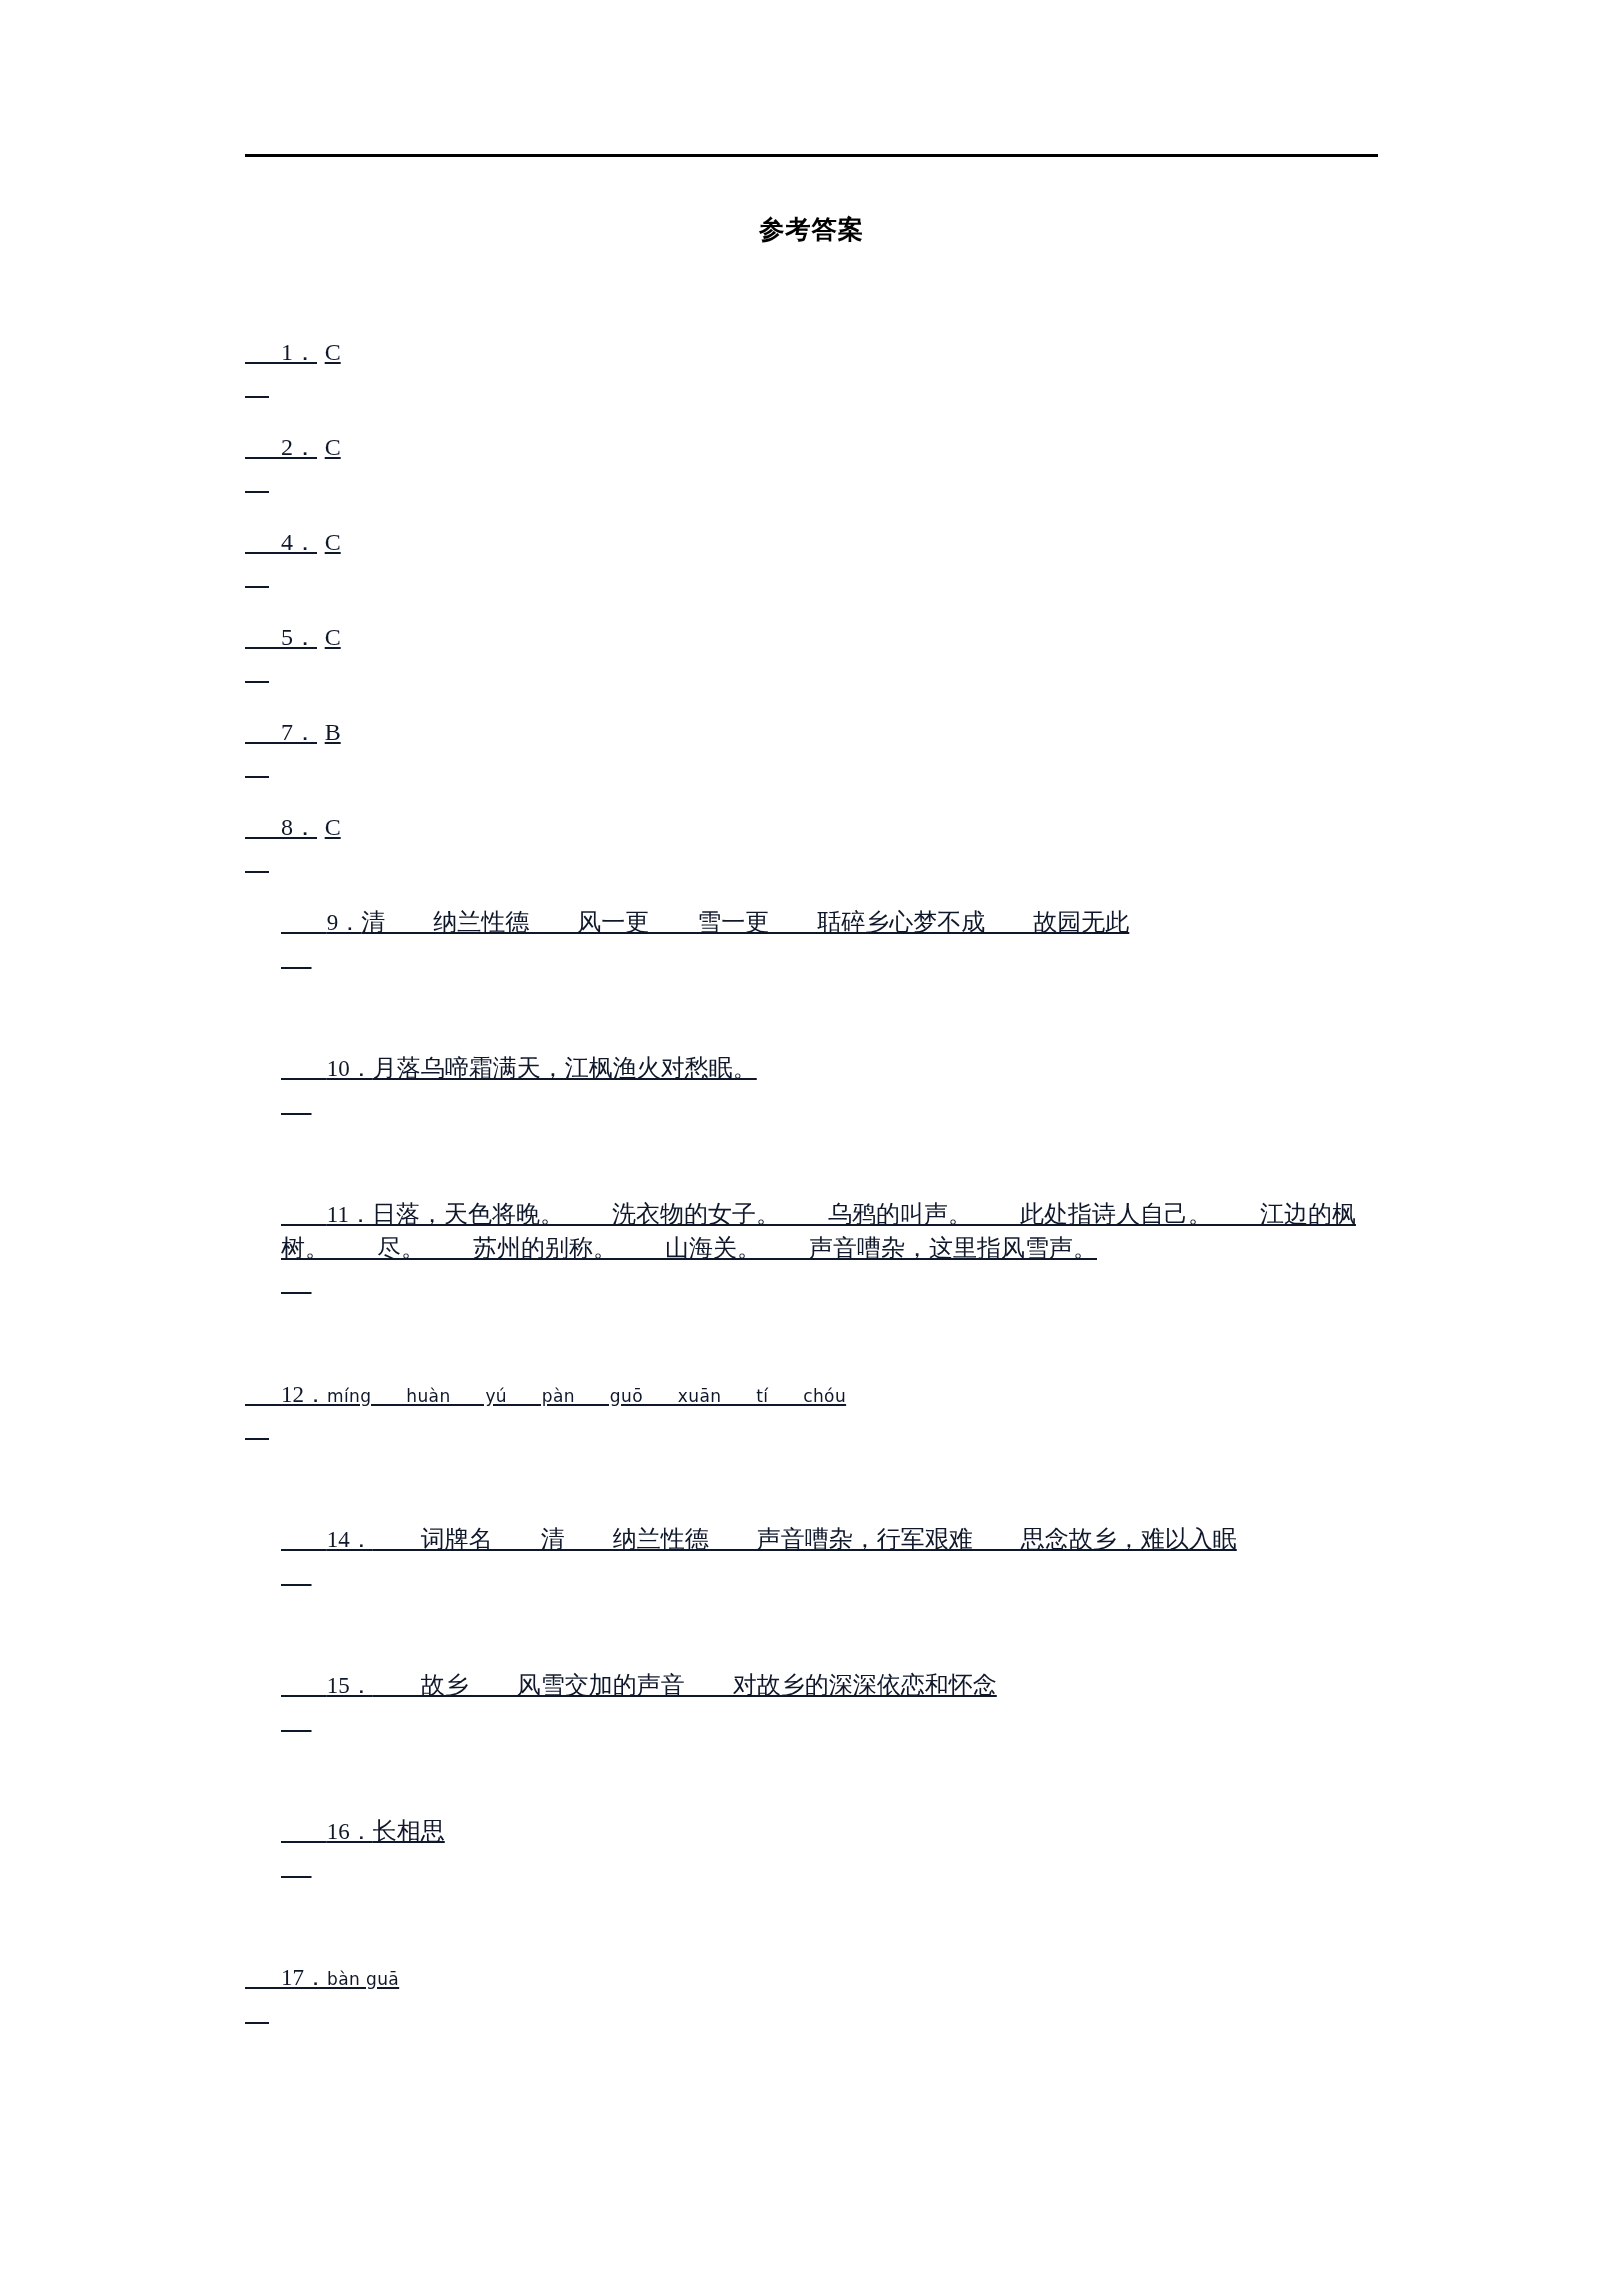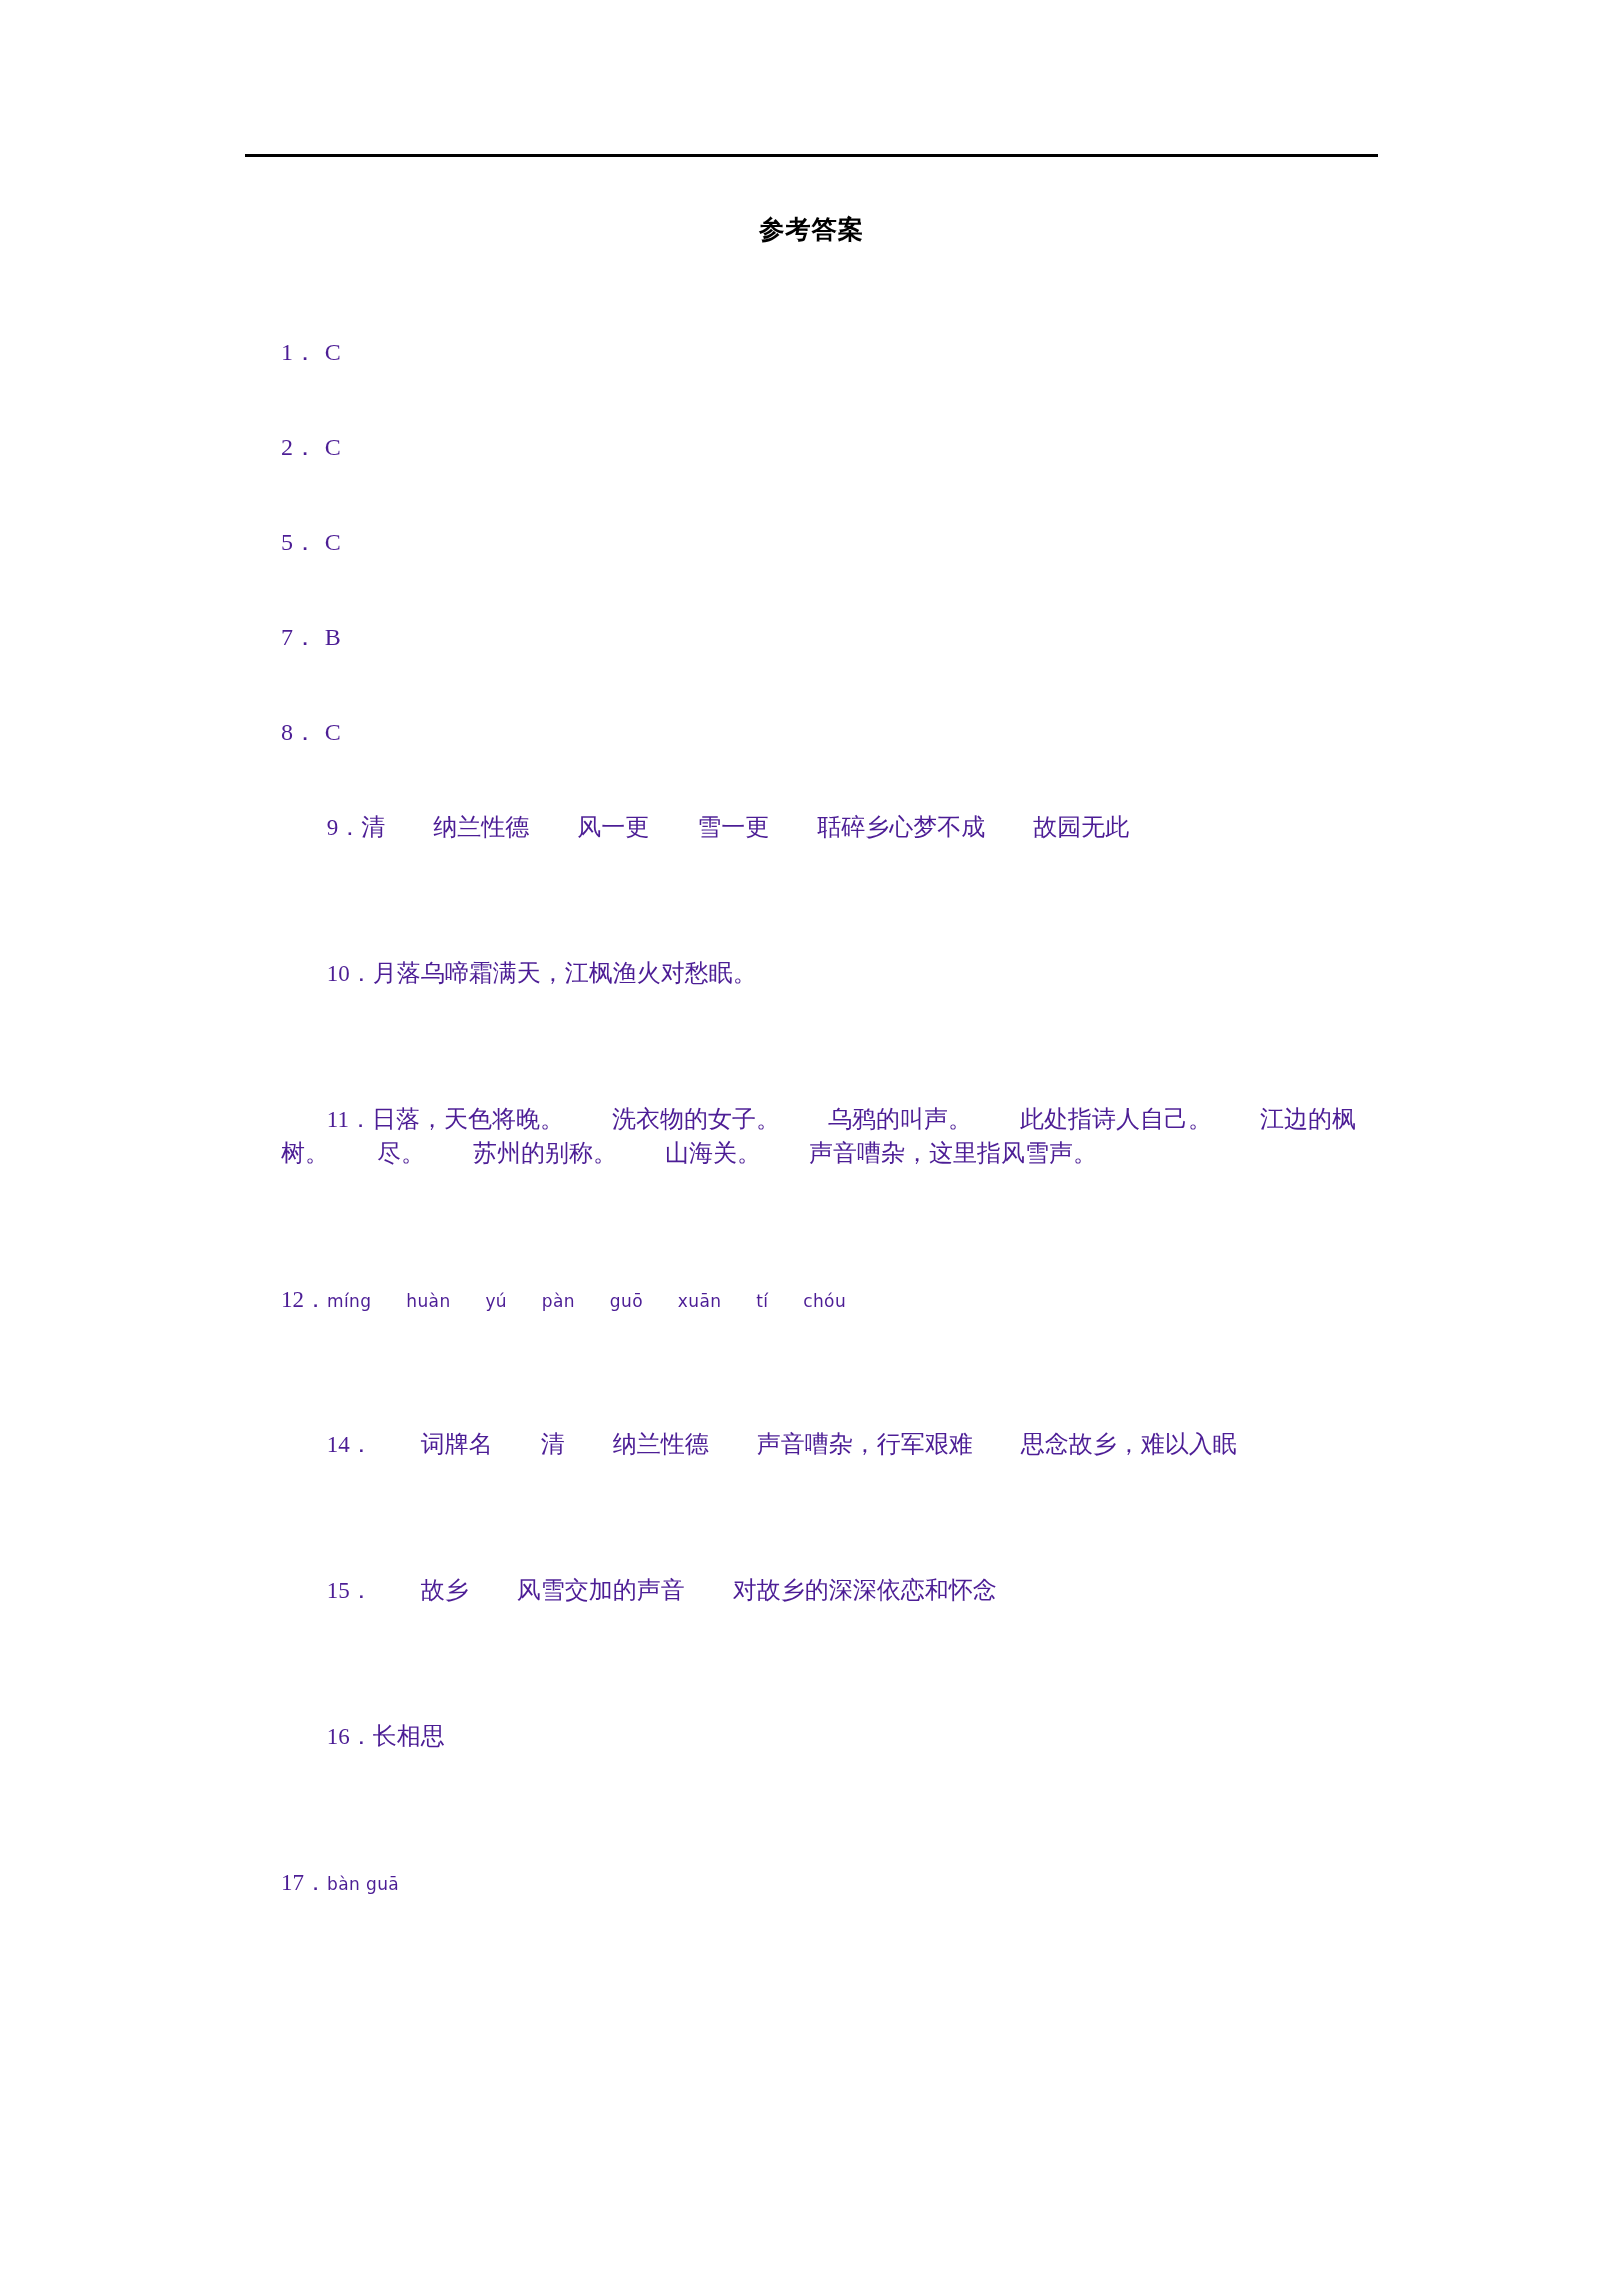--- a/index.html
+++ b/index.html
@@ -54,22 +54,23 @@
     position: absolute;
     left: 245px;
     top: 293px;
     width: 1139px;
   }
 
   .answer-item {
     display: block;
     font-size: 24px;
     line-height: 1.42;
-    color: #4c1d95;
+    color: #0f172a;
     white-space: pre-wrap;
+    text-decoration: underline;
   }
 
   
   .answer-item.letter {
     height: 95px;
     font-family: "Liberation Serif", "DejaVu Serif", serif;
   }
   .answer-item.letter .num {
     font-family: "Liberation Serif", "DejaVu Serif", serif;
     font-size: 24px;
@@ -125,20 +126,23 @@
 
     <div class="answer-item letter">
       <span class="num">1．</span><span class="txt">C</span>
     </div>
 
     <div class="answer-item letter">
       <span class="num">2．</span><span class="txt">C</span>
     </div>
 
 
+    <div class="answer-item letter">
+      <span class="num">4．</span><span class="txt">C</span>
+    </div>
 
     <div class="answer-item letter">
       <span class="num">5．</span><span class="txt">C</span>
     </div>
 
 
     <div class="answer-item letter">
       <span class="num">7．</span><span class="txt">B</span>
     </div>
 

